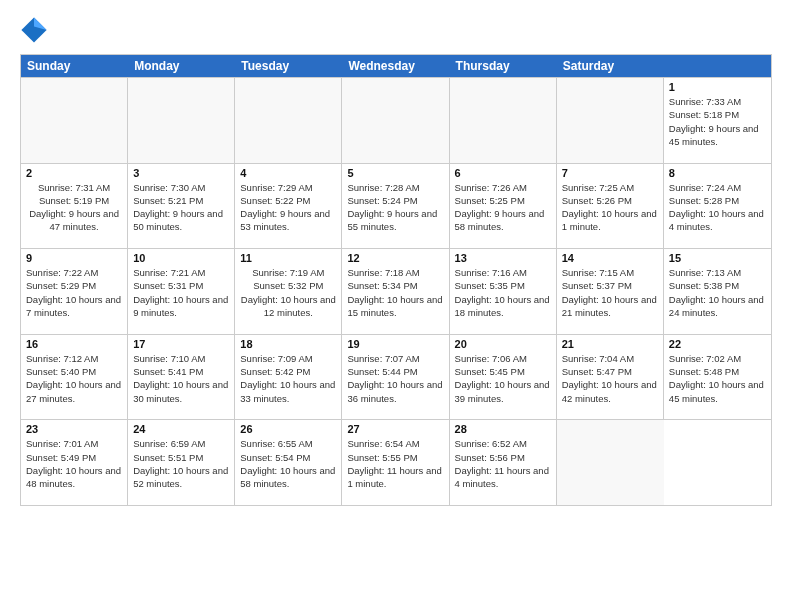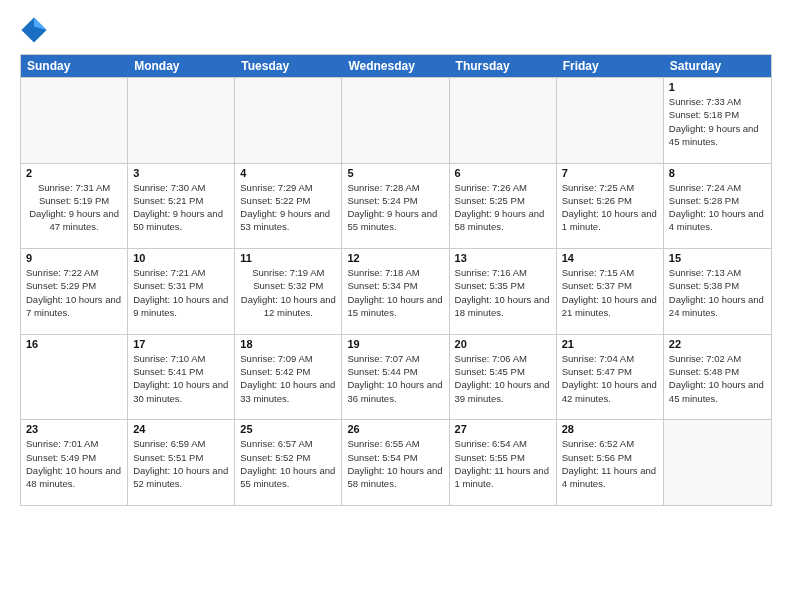--- a/index.html
+++ b/index.html
@@ -128,21 +128,20 @@
     </div>
   </div>
 
   <div class="calendar">
     <div class="calendar-header">
     <div class="cal-header-cell">Sunday</div>
         <div class="cal-header-cell">Monday</div>
         <div class="cal-header-cell">Tuesday</div>
         <div class="cal-header-cell">Wednesday</div>
         <div class="cal-header-cell">Thursday</div>
-        <div class="cal-header-cell">Friday</div>
         <div class="cal-header-cell">Saturday</div>
       </div>
     <div class="calendar-body">
     <div class="cal-week">
           <div class="cal-cell empty"></div>
           <div class="cal-cell empty"></div>
           <div class="cal-cell empty"></div>
           <div class="cal-cell empty"></div>
           <div class="cal-cell empty"></div>
           <div class="cal-cell empty"></div>
@@ -237,20 +236,23 @@
           <div class="cal-cell">
             <div class="day-number">15</div>
             <div class="day-info" style="white-space: pre-line;">Sunrise: 7:13 AM
 Sunset: 5:38 PM
 Daylight: 10 hours and 24 minutes.</div>
           </div>
         </div>
         <div class="cal-week">
           <div class="cal-cell">
             <div class="day-number">16</div>
+            <div class="day-info" style="white-space: pre-line;">Sunrise: 7:12 AM
+Sunset: 5:40 PM
+Daylight: 10 hours and 27 minutes.</div>
           </div>
           <div class="cal-cell">
             <div class="day-number">17</div>
             <div class="day-info" style="white-space: pre-line;">Sunrise: 7:10 AM
 Sunset: 5:41 PM
 Daylight: 10 hours and 30 minutes.</div>
           </div>
           <div class="cal-cell">
             <div class="day-number">18</div>
             <div class="day-info" style="white-space: pre-line;">Sunrise: 7:09 AM
@@ -287,26 +289,20 @@
             <div class="day-number">23</div>
             <div class="day-info" style="white-space: pre-line;">Sunrise: 7:01 AM
 Sunset: 5:49 PM
 Daylight: 10 hours and 48 minutes.</div>
           </div>
           <div class="cal-cell">
             <div class="day-number">24</div>
             <div class="day-info" style="white-space: pre-line;">Sunrise: 6:59 AM
 Sunset: 5:51 PM
 Daylight: 10 hours and 52 minutes.</div>
-          </div>
-          <div class="cal-cell">
-            <div class="day-number">25</div>
-            <div class="day-info" style="white-space: pre-line;">Sunrise: 6:57 AM
-Sunset: 5:52 PM
-Daylight: 10 hours and 55 minutes.</div>
           </div>
           <div class="cal-cell">
             <div class="day-number">26</div>
             <div class="day-info" style="white-space: pre-line;">Sunrise: 6:55 AM
 Sunset: 5:54 PM
 Daylight: 10 hours and 58 minutes.</div>
           </div>
           <div class="cal-cell">
             <div class="day-number">27</div>
             <div class="day-info" style="white-space: pre-line;">Sunrise: 6:54 AM

